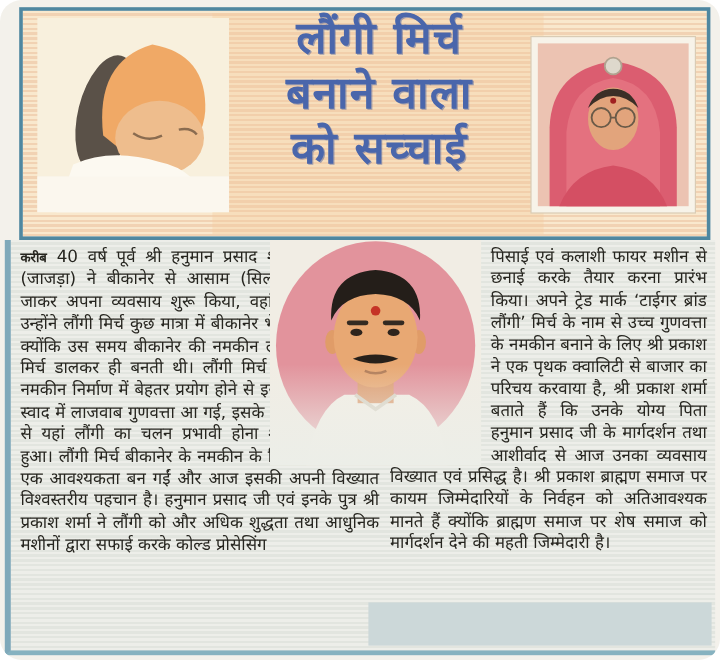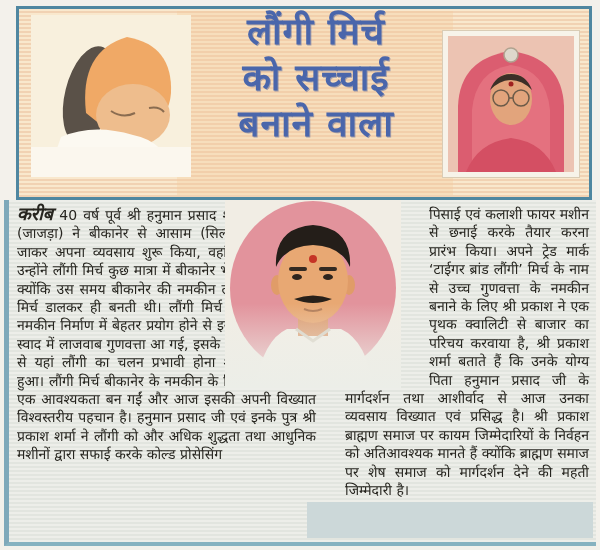--- a/index.html
+++ b/index.html
@@ -1,19 +1,20 @@
 <!DOCTYPE html>
 <html><head>
 <meta charset="utf-8">
 <style>
   html,body{margin:0;padding:0;}
   .page{
     position:relative;width:600px;height:550px;overflow:hidden;
     background:#f3f1eb;
     font-family:"DejaVu Sans",sans-serif;
+    border-radius:18px;
   }
   
   .banner{
     position:absolute;left:16px;top:6px;width:576px;height:194px;
     background:repeating-linear-gradient(180deg,#f9e8cd 0px,#f9e8cd 2px,#f1d2b3 2px,#f1d2b3 4px);
     border:3px solid #4f87a0;box-sizing:border-box;
   }
   .headline-band{
     position:absolute;left:158px;top:2px;width:276px;height:184px;
     background:rgba(243,203,158,0.35);
@@ -42,25 +43,25 @@
   .grey-patch{
     position:absolute;left:298px;top:302px;width:286px;height:36px;
     background:#ccd8d9;
   }
   .cols{
     position:absolute;left:8px;top:5px;width:572px;
     display:flex;gap:9px;
   }
   .col{color:#26251f;}
   .col-left{width:299px;}
-  .col-right{flex:1;margin-left:20px;}
+  .col-right{flex:1;}
   .col p{
     margin:0;font-size:14px;line-height:18.4px;text-align:justify;
   }
-  .lead{font-weight:bold;font-size:18px;font-style:italic;}
+  .lead{font-weight:bold;font-size:11px;}
   .spacer-r{float:right;width:72px;height:181px;}
   .spacer-l{float:left;width:84px;height:166px;}
   .photo-center{
     position:absolute;left:216px;top:0px;width:176px;height:188px;
     pointer-events:none;
   }
 </style>
 </head>
 <body>
 
@@ -77,22 +78,22 @@
         <ellipse cx="102" cy="100" rx="37" ry="31" fill="#eebd8d"></ellipse>
         <path d="M80 96 q12 8 24 2" stroke="#8a6c50" fill="none" stroke-width="2"></path>
         <path d="M118 93 q10 -2 15 4" stroke="#8a6c50" fill="none" stroke-width="2"></path>
         <path d="M16 162 L30 122 Q62 108 102 120 Q134 126 146 162 Z" fill="#fcf9f1"></path>
         <rect y="132" width="160" height="30" fill="#fbf7ee"></rect>
       </svg>
     </div>
 
     <div class="headline">
       <div>लौंगी मिर्च</div>
+      <div>बनाने वाला</div>
       <div>को सच्चाई</div>
-      <div>बनाने वाला</div>
     </div>
 
     <div class="photo-right" title="woman in red sari with head covering, glasses, bindi and borla head ornament">
       <svg viewBox="0 0 126 136" preserveAspectRatio="none">
         <rect width="126" height="136" fill="#ecc3b2"></rect>
         <path d="M10 136 L10 70 Q12 22 63 15 Q114 22 116 70 L116 136 Z" fill="#db5d70"></path>
         <path d="M24 136 L24 74 Q28 34 63 29 Q98 34 102 74 L102 136 Z" fill="#e4717f"></path>
         <ellipse cx="63" cy="63" rx="21" ry="26" fill="#e2a47c"></ellipse>
         <path d="M42 54 Q48 38 63 38 Q78 38 84 54 Q74 44 63 44 Q52 44 42 54 Z" fill="#3c2f27"></path>
         <circle cx="53" cy="62" r="8" fill="none" stroke="#6a5a48" stroke-width="1.5"></circle>

